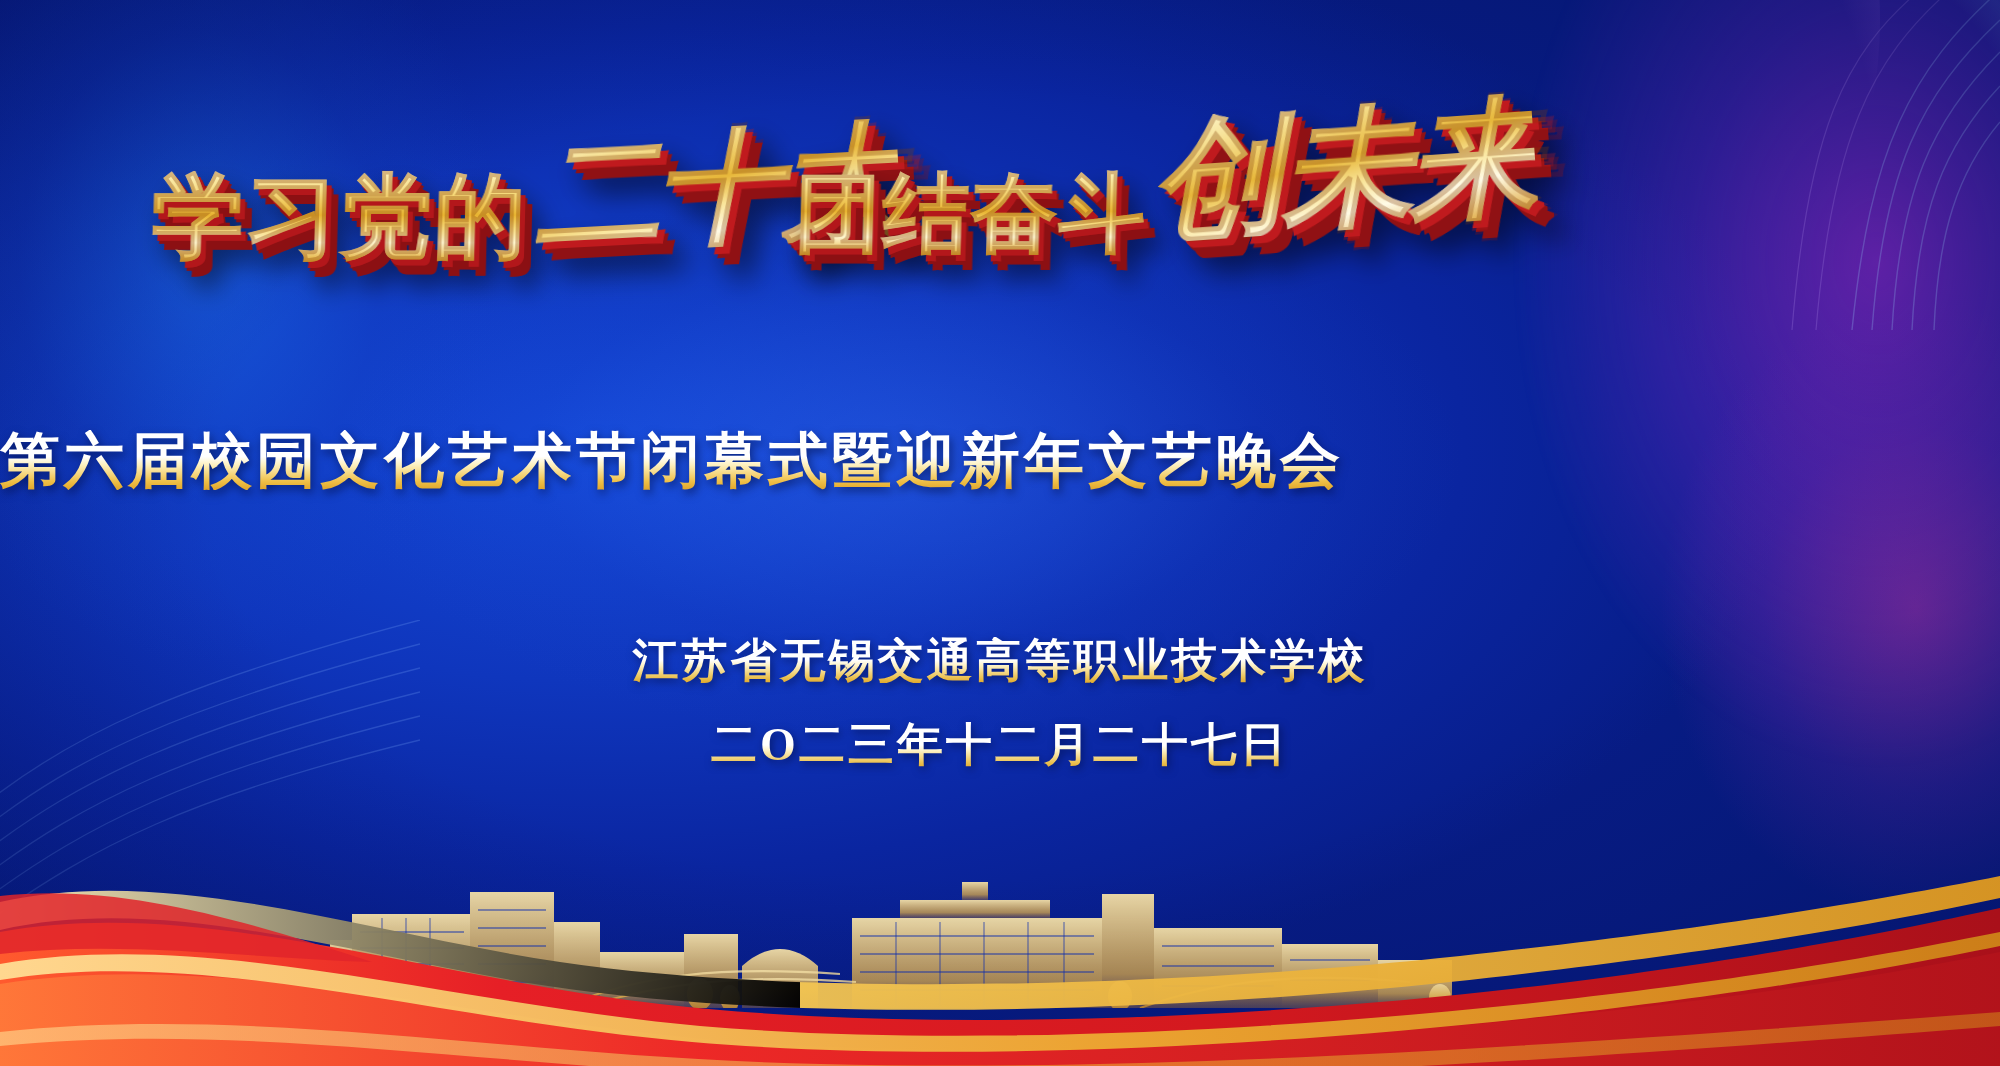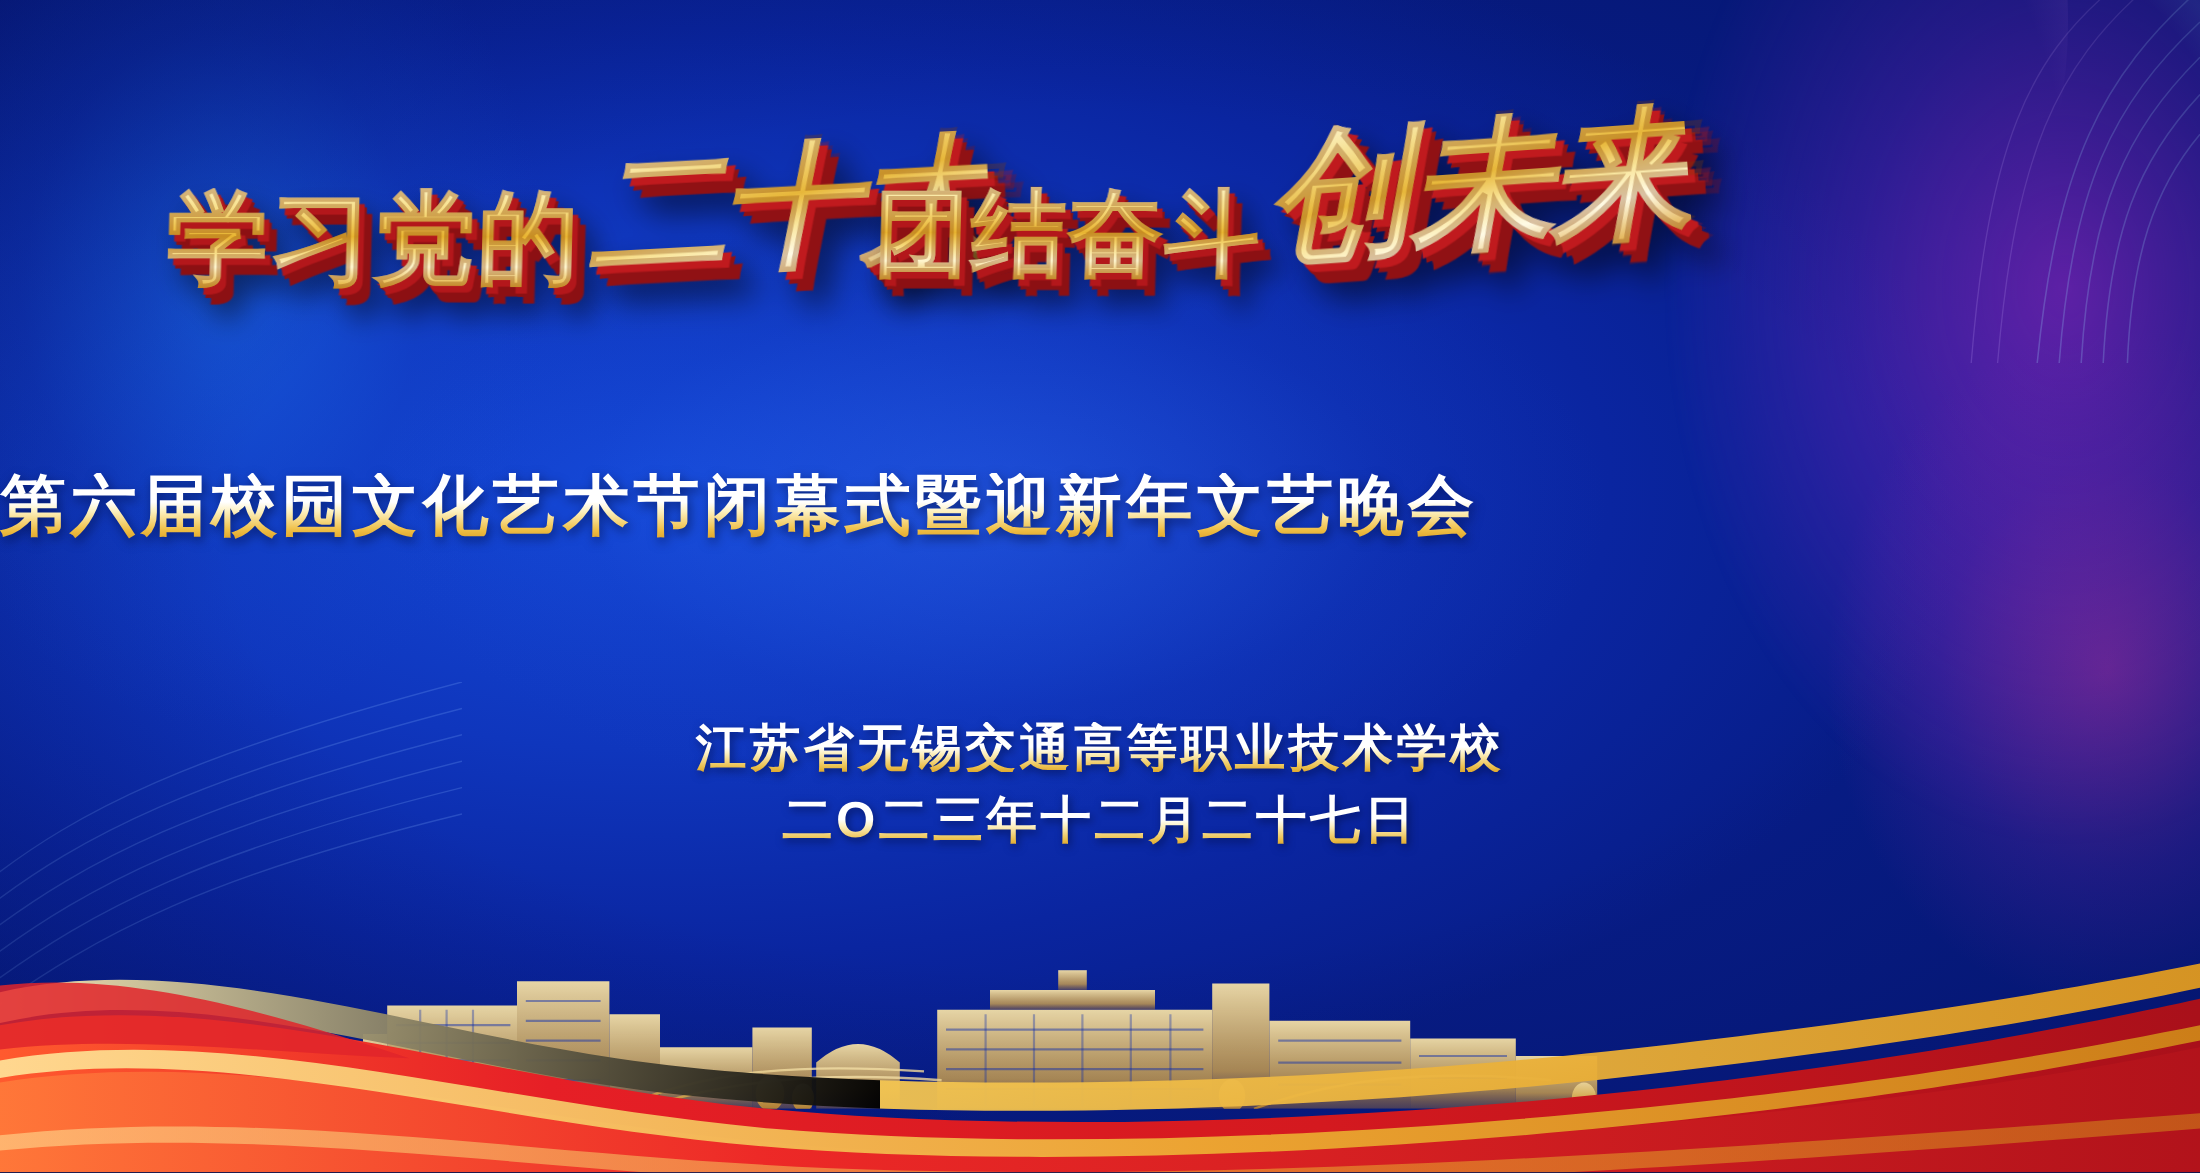--- a/index.html
+++ b/index.html
@@ -88,25 +88,24 @@
   }
 
   
   .school{
     position:absolute;left:0;top:637px;width:100%;text-align:center;
     font-family:"DejaVu Serif","Liberation Serif",serif;
     font-weight:bold;font-size:46px;letter-spacing:3px;line-height:1;
     background:linear-gradient(180deg,#ffffff 0%,#ffffff 50%,#fdf2c6 62%,#ecc252 88%,#dfa82c 100%);
     -webkit-background-clip:text;background-clip:text;color:transparent;
     filter:drop-shadow(2px 3px 4px rgba(0,8,50,.55));
-    margin-top:19px;
   }
   .date{
     position:absolute;left:0;top:722px;width:100%;text-align:center;
-    font-family:Liberation Sans, sans-serif;
+    font-family:Liberation Serif, serif;
     font-weight:bold;font-size:46px;letter-spacing:3px;line-height:1;
     background:linear-gradient(180deg,#ffffff 0%,#ffffff 50%,#fdf2c6 62%,#ecc252 88%,#dfa82c 100%);
     -webkit-background-clip:text;background-clip:text;color:transparent;
     filter:drop-shadow(2px 3px 4px rgba(0,8,50,.55));
   }
 
   
   .bottom{position:absolute;left:0;bottom:0;width:100%;height:300px;}
   .skyline{position:absolute;left:0;bottom:58px;width:100%;height:160px;opacity:.95;}
   .ribbons{position:absolute;left:0;bottom:0;width:100%;height:230px;}

